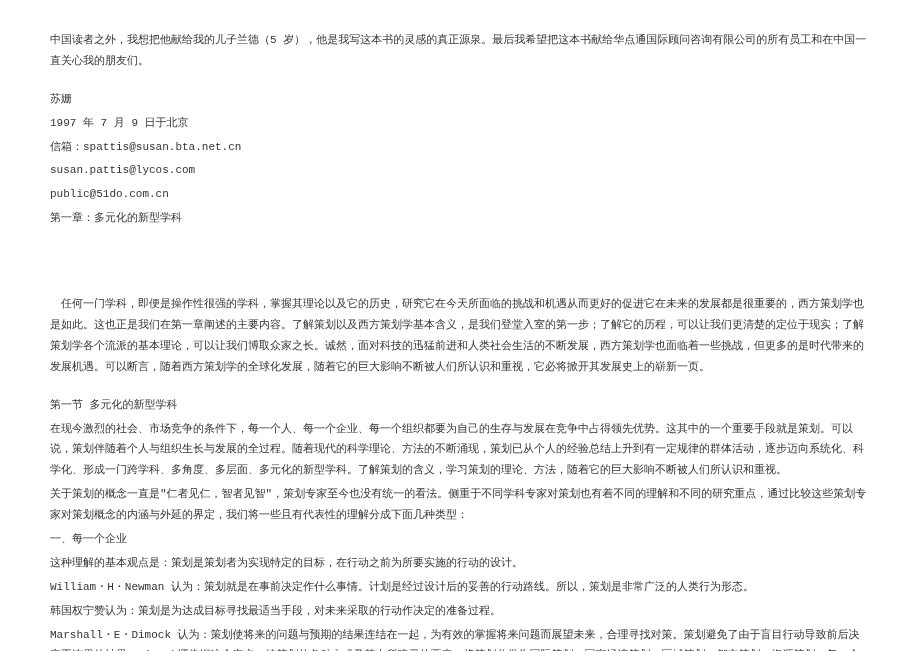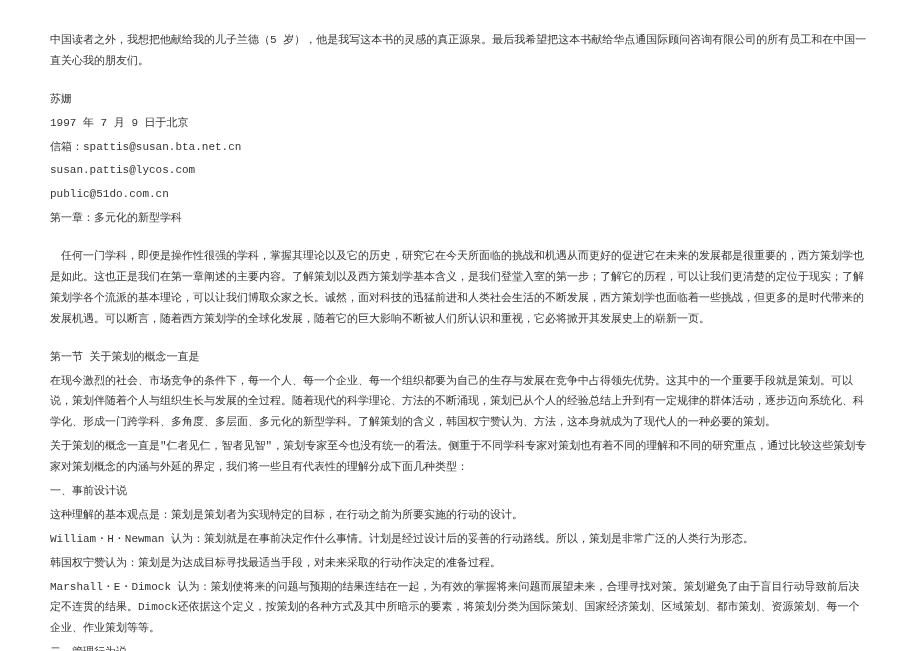--- a/index.html
+++ b/index.html
@@ -19,20 +19,21 @@
   }
   .para {
     text-indent: 0;
     margin-bottom: 3px;
   }
   .spacer {
     height: 14px;
   }
   .indent {
     text-indent: 1em;
+    margin-top: 48px;
   }
 </style>
 </head>
 <body>
 
 <p class="para">中国读者之外，我想把他献给我的儿子兰德（5 岁），他是我写这本书的灵感的真正源泉。最后我希望把这本书献给华点通国际顾问咨询有限公司的所有员工和在中国一直关心我的朋友们。</p>
 
 <div class="spacer"></div>
 
 <p class="para">苏姗</p>
@@ -41,21 +42,21 @@
 <p class="para">susan.pattis@lycos.com</p>
 <p class="para">public@51do.com.cn</p>
 <p class="para">第一章：多元化的新型学科</p>
 
 <div class="spacer"></div>
 
 <p class="para indent">任何一门学科，即便是操作性很强的学科，掌握其理论以及它的历史，研究它在今天所面临的挑战和机遇从而更好的促进它在未来的发展都是很重要的，西方策划学也是如此。这也正是我们在第一章阐述的主要内容。了解策划以及西方策划学基本含义，是我们登堂入室的第一步；了解它的历程，可以让我们更清楚的定位于现实；了解策划学各个流派的基本理论，可以让我们博取众家之长。诚然，面对科技的迅猛前进和人类社会生活的不断发展，西方策划学也面临着一些挑战，但更多的是时代带来的发展机遇。可以断言，随着西方策划学的全球化发展，随着它的巨大影响不断被人们所认识和重视，它必将掀开其发展史上的崭新一页。</p>
 
 <div class="spacer"></div>
 
-<p class="para">第一节 关于策划的概念一直是</p>
-<p class="para">在现今激烈的社会、市场竞争的条件下，每一个人、每一个企业、每一个组织都要为自己的生存与发展在竞争中占得领先优势。这其中的一个重要手段就是策划。可以说，策划伴随着个人与组织生长与发展的全过程。随着现代的科学理论、方法的不断涌现，策划已从个人的经验总结上升到有一定规律的群体活动，逐步迈向系统化、科学化、形成一门跨学科、多角度、多层面、多元化的新型学科。了解策划的含义，韩国权宁赞认为、方法，这本身就成为了现代人的一种必要的策划。</p>
+<p class="para">第一节 多元化的新型学科</p>
+<p class="para">在现今激烈的社会、市场竞争的条件下，每一个人、每一个企业、每一个组织都要为自己的生存与发展在竞争中占得领先优势。这其中的一个重要手段就是策划。可以说，策划伴随着个人与组织生长与发展的全过程。随着现代的科学理论、方法的不断涌现，策划已从个人的经验总结上升到有一定规律的群体活动，逐步迈向系统化、科学化、形成一门跨学科、多角度、多层面、多元化的新型学科。了解策划的含义，学习策划的理论、方法，随着它的巨大影响不断被人们所认识和重视。</p>
 <p class="para">关于策划的概念一直是"仁者见仁，智者见智"，策划专家至今也没有统一的看法。侧重于不同学科专家对策划也有着不同的理解和不同的研究重点，通过比较这些策划专家对策划概念的内涵与外延的界定，我们将一些且有代表性的理解分成下面几种类型：</p>
-<p class="para">一、事前设计说</p>
+<p class="para">一、每一个企业</p>
 <p class="para">这种理解的基本观点是：策划是策划者为实现特定的目标，在行动之前为所要实施的行动的设计。</p>
 <p class="para">William・H・Newman 认为：策划就是在事前决定作什么事情。计划是经过设计后的妥善的行动路线。所以，策划是非常广泛的人类行为形态。</p>
 <p class="para">韩国权宁赞认为：策划是为达成目标寻找最适当手段，对未来采取的行动作决定的准备过程。</p>
 <p class="para">Marshall・E・Dimock 认为：策划使将来的问题与预期的结果连结在一起，为有效的掌握将来问题而展望未来，合理寻找对策。策划避免了由于盲目行动导致前后决定不连贯的结果。Dimock还依据这个定义，按策划的各种方式及其中所暗示的要素，将策划分类为国际策划、国家经济策划、区域策划、都市策划、资源策划、每一个企业、作业策划等等。</p>
 <p class="para">二、管理行为说</p>
 
 </body></html>

